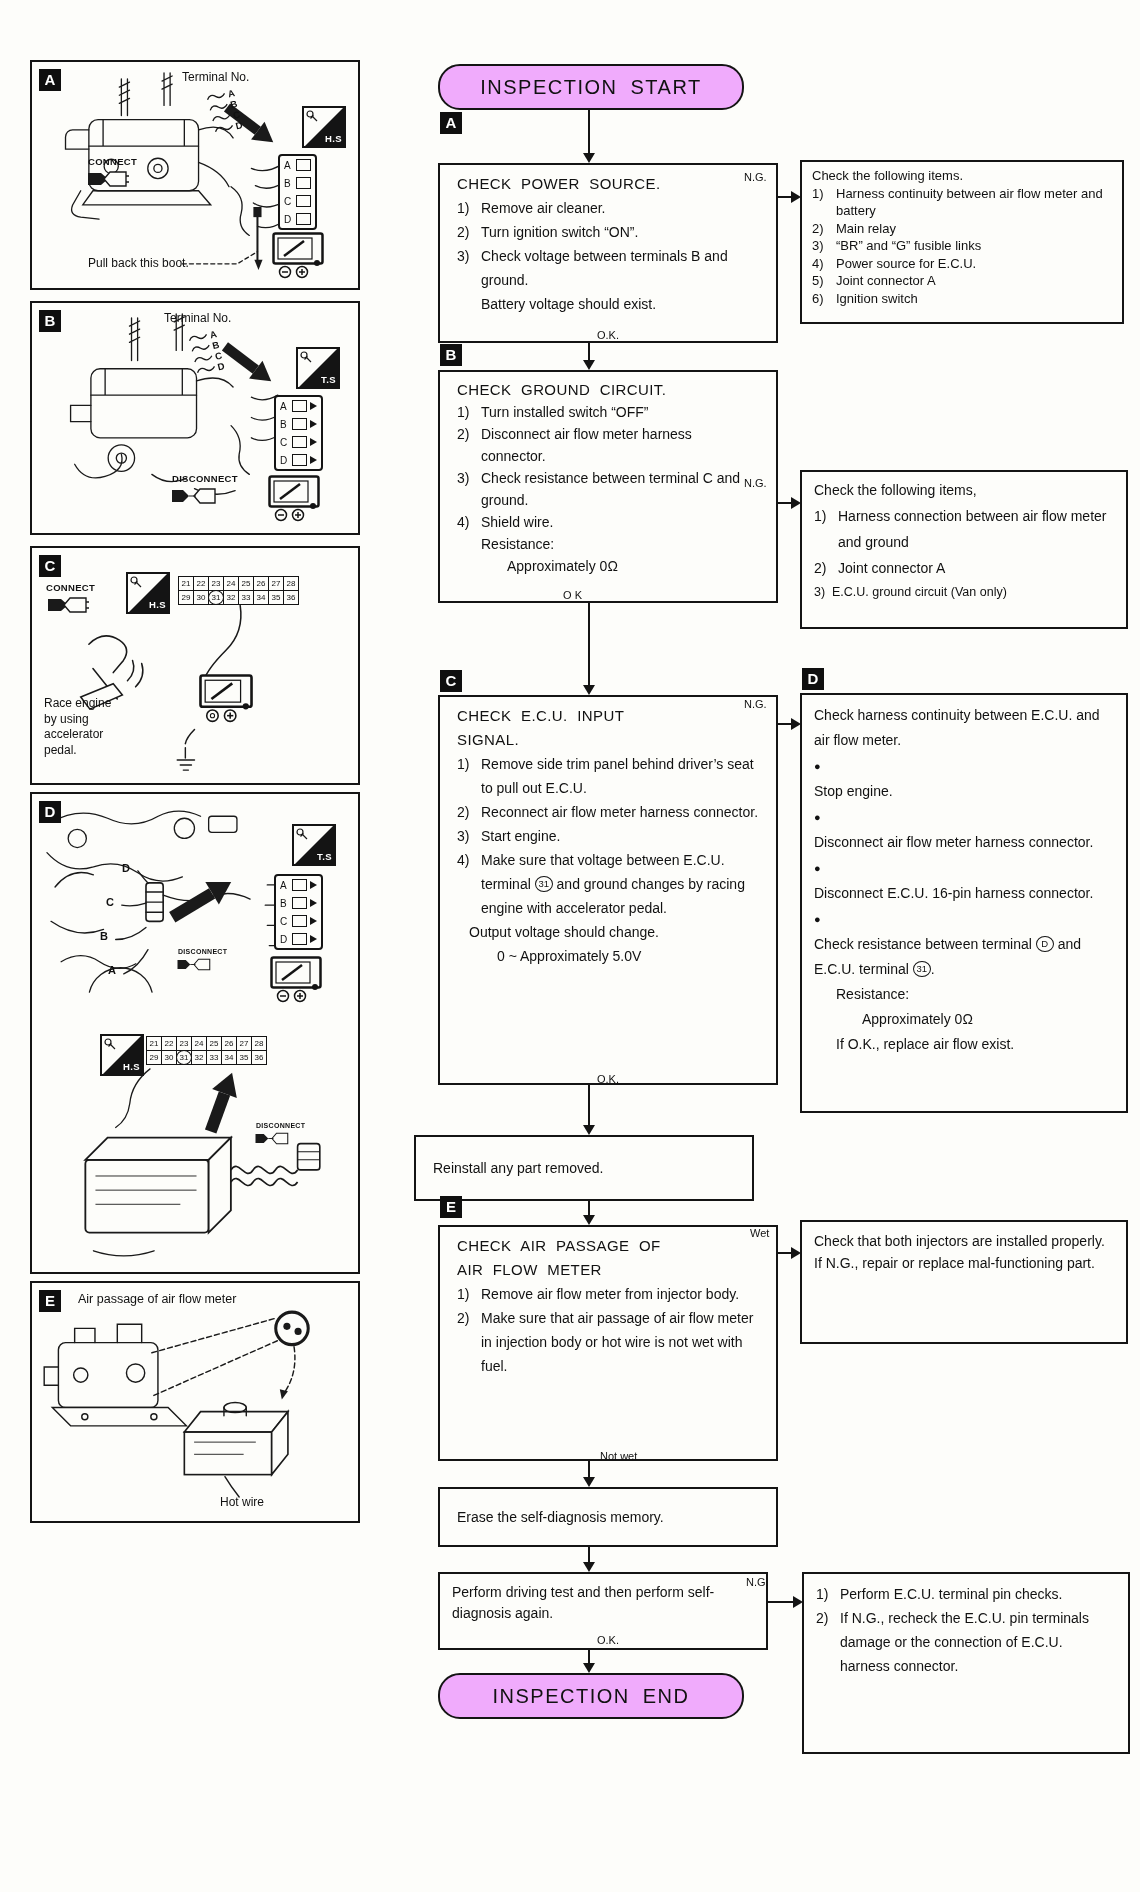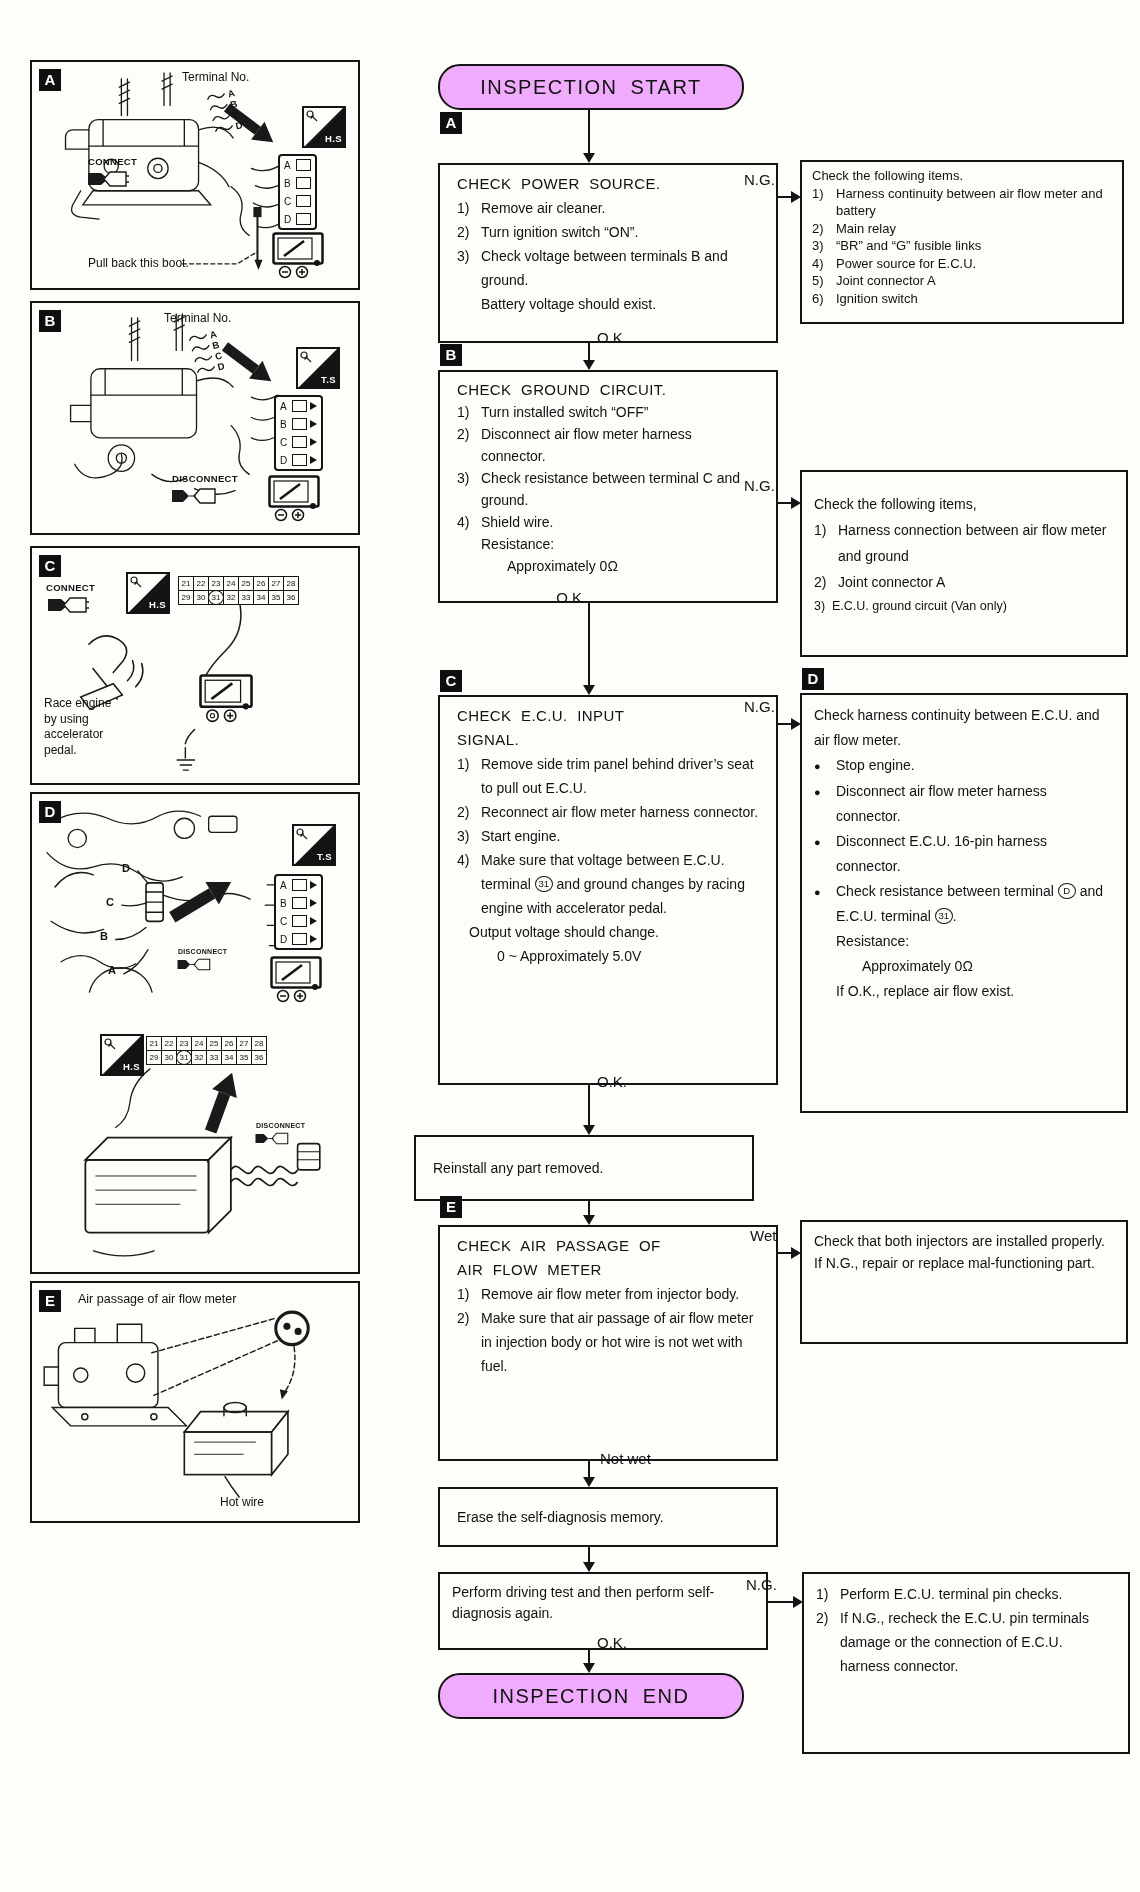--- a/index.html
+++ b/index.html
@@ -11,27 +11,27 @@
   .stepbox .title{font-size:15px;letter-spacing:.4px;word-spacing:5px;}
   .item{display:flex;}
   .item .n{flex:0 0 24px;}
   .item .t{flex:1;}
   .b{font-weight:400;}
   .small{font-size:12.5px;}
   .lh21{line-height:21px}.lh22{line-height:22px}.lh24{line-height:24px}.lh25{line-height:25px}.lh26{line-height:26px}
   .ind12{padding-left:12px}.ind22{padding-left:22px}.ind24{padding-left:24px}.ind40{padding-left:40px}.ind48{padding-left:48px}.ind50{padding-left:50px}
   .center1{display:flex;align-items:center;}
   .capsule{position:absolute;border:2px solid #141414;border-radius:22px;display:flex;align-items:center;justify-content:center;font-size:20px;letter-spacing:1.5px;word-spacing:6px;background:#f0abfc;z-index:2;}
-  .flabel{position:absolute;font-size:15px;z-index:3;}
+  .flabel{position:absolute;font-size:11px;z-index:3;}
   .varrow{position:absolute;width:2px;background:#141414;z-index:1;}
   .varrow::after{content:"";position:absolute;left:-5px;bottom:-10px;border:6px solid transparent;border-bottom:none;border-top:10px solid #141414;}
   .harrow{position:absolute;height:2px;background:#141414;z-index:1;}
   .harrow::after{content:"";position:absolute;right:-9px;top:-5px;border:6px solid transparent;border-right:none;border-left:10px solid #141414;}
   .circ{display:inline-block;min-width:14px;height:14px;border:1.2px solid #141414;border-radius:50%;font-size:9.5px;line-height:14px;text-align:center;vertical-align:2px;padding:0 1px;}
-  .bitem{display:flex;}
+  .bitem{display:flex;flex-direction:column;}
   .bdot{flex:0 0 22px;}
   .bdot::before{content:"\25CF";font-size:11px;}
   .toolbadge{position:absolute;width:40px;height:38px;border:2px solid #141414;background:linear-gradient(135deg,#fdfdfa 49%,#141414 51%);z-index:3;}
   .toolbadge .tl{position:absolute;right:2px;bottom:2px;color:#fff;font-size:9.5px;font-weight:700;letter-spacing:.4px;}
   .toolbadge svg{position:absolute;left:1px;top:1px;}
   .figtext{position:absolute;font-size:12px;z-index:3;}
   .conn-label{position:absolute;font-size:9.5px;font-weight:700;letter-spacing:.3px;z-index:3;}
   .tiny{font-size:7px;}
   .tstack{position:absolute;z-index:3;}
   .tsrow{display:flex;align-items:center;height:11px;gap:2px;}
@@ -609,21 +609,21 @@
         <span class="t">Joint connector A</span>
       </div>
     <div class="item">
         <span class="n">6)</span>
         <span class="t">Ignition switch</span>
       </div>
   </div>
 
   <span class="flabel" style="left:744px;top:477px">N.G.</span>
   <div class="harrow" style="left:741px;top:502px;width:51px"></div>
-  <div class="stepbox lh26" style="left:800px;top:470px;width:300px;height:145px;padding:19px 12px">
+  <div class="stepbox lh26" style="left:800px;top:470px;width:300px;height:145px;padding:5px 12px">
     <div>Check the following items,</div>
     <div class="item">
         <span class="n">1)</span>
         <span class="t">Harness connection between air flow meter and ground</span>
       </div>
     <div class="item">
         <span class="n">2)</span>
         <span class="t">Joint connector A</span>
       </div>
     <div class="item small" style="line-height:22px">

